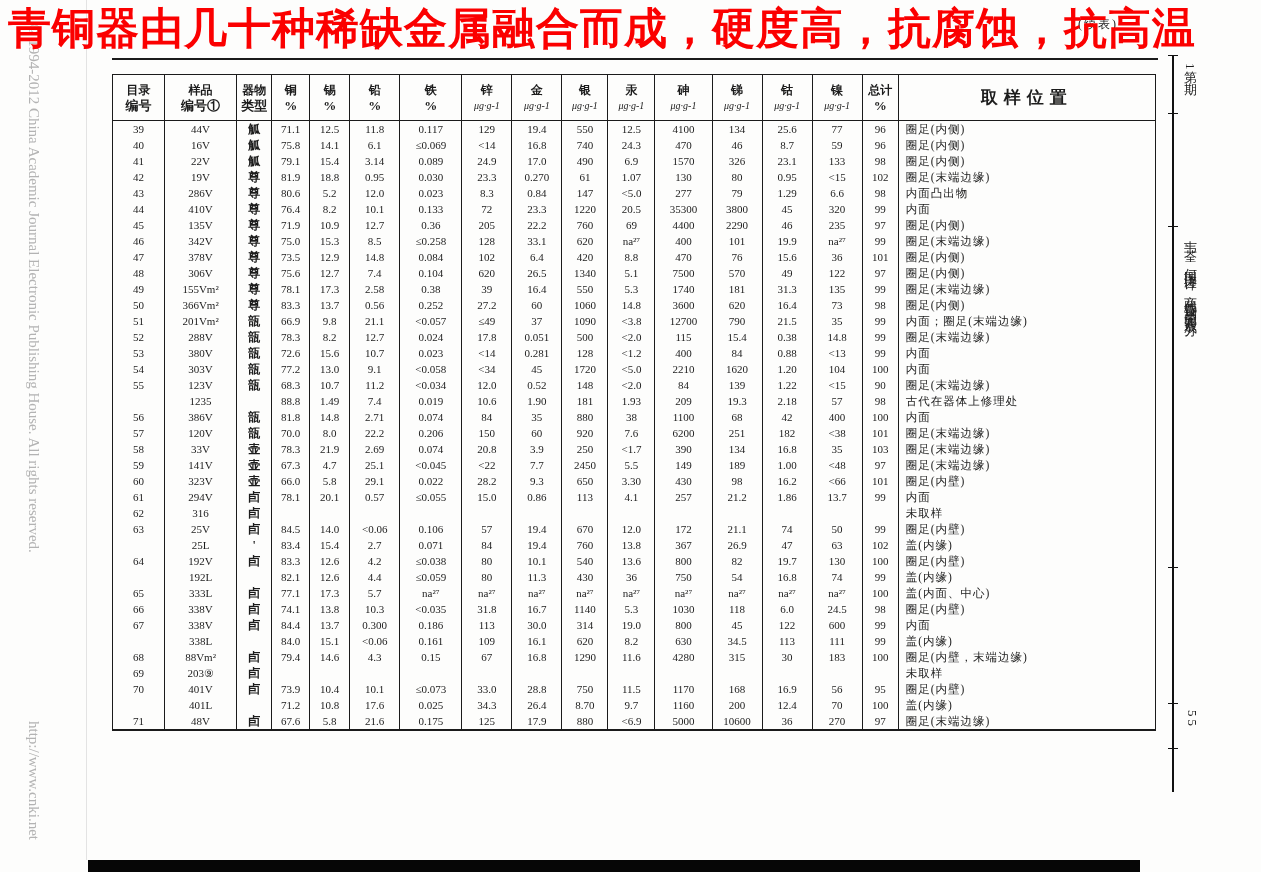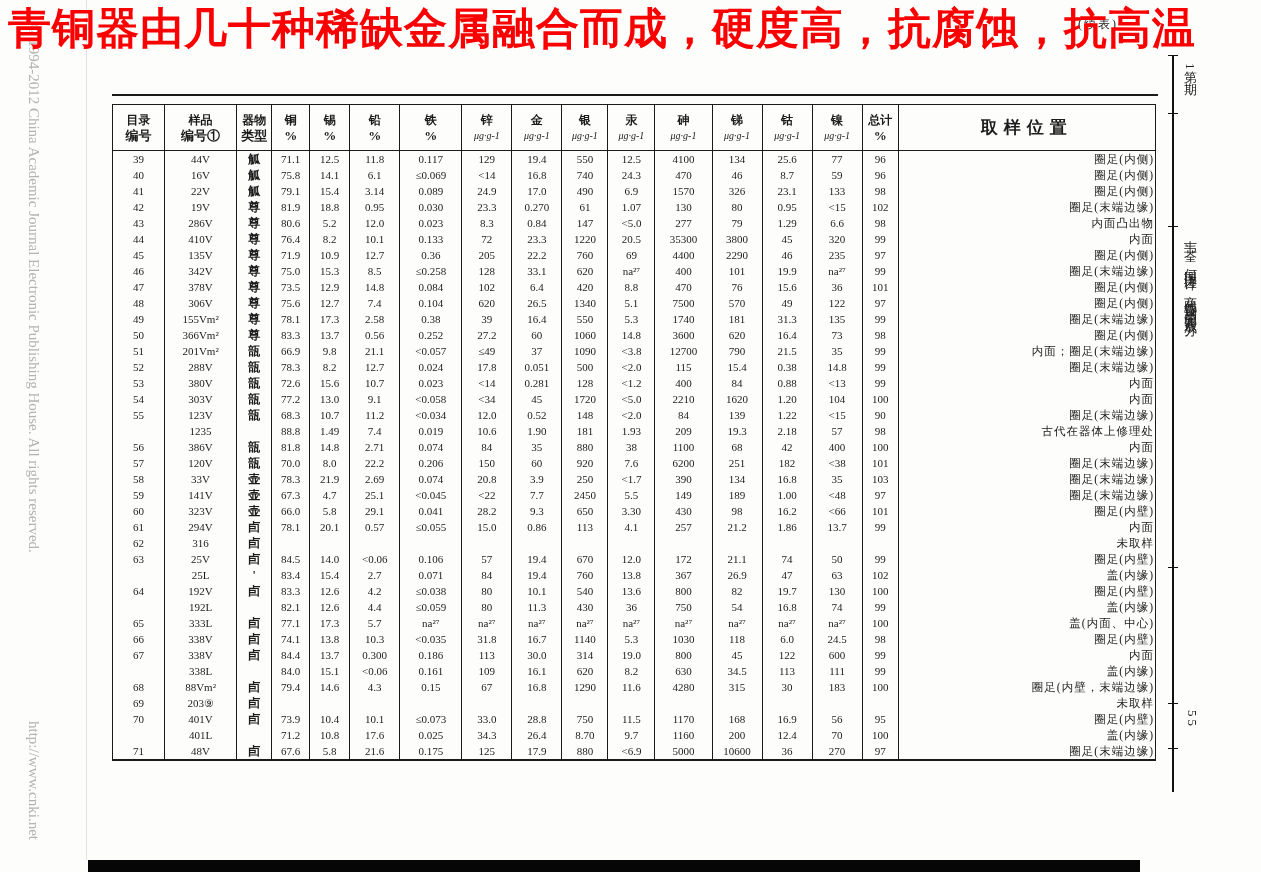--- a/index.html
+++ b/index.html
@@ -15,36 +15,36 @@
   .continued { position:absolute; left:1078px; top:16px; z-index:1; font-size:12px; color:#222; letter-spacing:2px; }
 
   
   .watermark { position:absolute; left:42px; top:24px; width:816px; height:24px;
     transform:rotate(90deg); transform-origin:0 0; display:flex; justify-content:space-between;
     color:#b3b3b3; font-size:15px; white-space:nowrap; z-index:0; }
   .page-edge { position:absolute; left:86px; top:0; width:1px; height:860px; background:#e3e3e3; }
 
   
   .table-frame { position:absolute; left:112px; top:58px; width:1046px;
-    border-top:2px solid #1b1b1b; padding-top:8px; z-index:2;margin-top:36px; }
+    border-top:2px solid #1b1b1b; padding-top:14px; z-index:2; }
   table { border-collapse:collapse; table-layout:fixed; width:1044px;
     border-top:1px solid #1b1b1b; border-bottom:2px solid #1b1b1b;
     border-left:1px solid #1b1b1b; border-right:1px solid #1b1b1b;
     color:#1c1c1c; }
   th { border-left:1px solid #1b1b1b; border-bottom:1px solid #1b1b1b;
     font-size:12px; font-weight:bold; text-align:center; vertical-align:middle;
     height:46px; padding:1px 0; line-height:15px; }
   th:first-child, td:first-child { border-left:none; }
   th.single { font-size:17px; letter-spacing:6px; }
   .h-unit { font-size:13px; font-weight:bold; }
   .h-unit.mu { font-size:10px; font-style:italic; font-weight:normal;font-family:Liberation Serif, serif; }
   td { border-left:1px solid #1b1b1b; height:16px; line-height:16px;
     font-size:11px; text-align:center; white-space:nowrap; overflow:hidden; padding:0 1px; }
   td.type { font-weight:bold; font-size:12px; }
-  td.pos { text-align:right; padding-left:7px; font-size:11.5px; letter-spacing:1px; }
+  td.pos { text-align:left; padding-left:7px; font-size:11.5px; letter-spacing:1px; }
 
   
   .right-rule { position:absolute; left:1172px; top:55px; width:2px; height:737px; background:#111; z-index:1; }
   .vtext { position:absolute; writing-mode:vertical-rl; text-orientation:mixed;
     color:#1c1c1c; z-index:1; letter-spacing:3px; }
   .issue { left:1181px; top:60px; font-size:13px; }
   .running-title { left:1181px; top:230px; font-size:13px; }
   .page-number { left:1184px; top:710px; font-size:13px; }
   .tick { position:absolute; width:10px; height:1px; background:#111; left:1168px; z-index:1; }
 
@@ -577,21 +577,21 @@
             <td>97</td>
             <td class="pos">圈足(末端边缘)</td>
           </tr>
           <tr>
             <td>60</td>
             <td>323V</td>
             <td class="type">壶</td>
             <td>66.0</td>
             <td>5.8</td>
             <td>29.1</td>
-            <td>0.041</td>
+            <td>0.022</td>
             <td>28.2</td>
             <td>9.3</td>
             <td>650</td>
             <td>3.30</td>
             <td>430</td>
             <td>98</td>
             <td>16.2</td>
             <td>&lt;66</td>
             <td>101</td>
             <td class="pos">圈足(内壁)</td>

